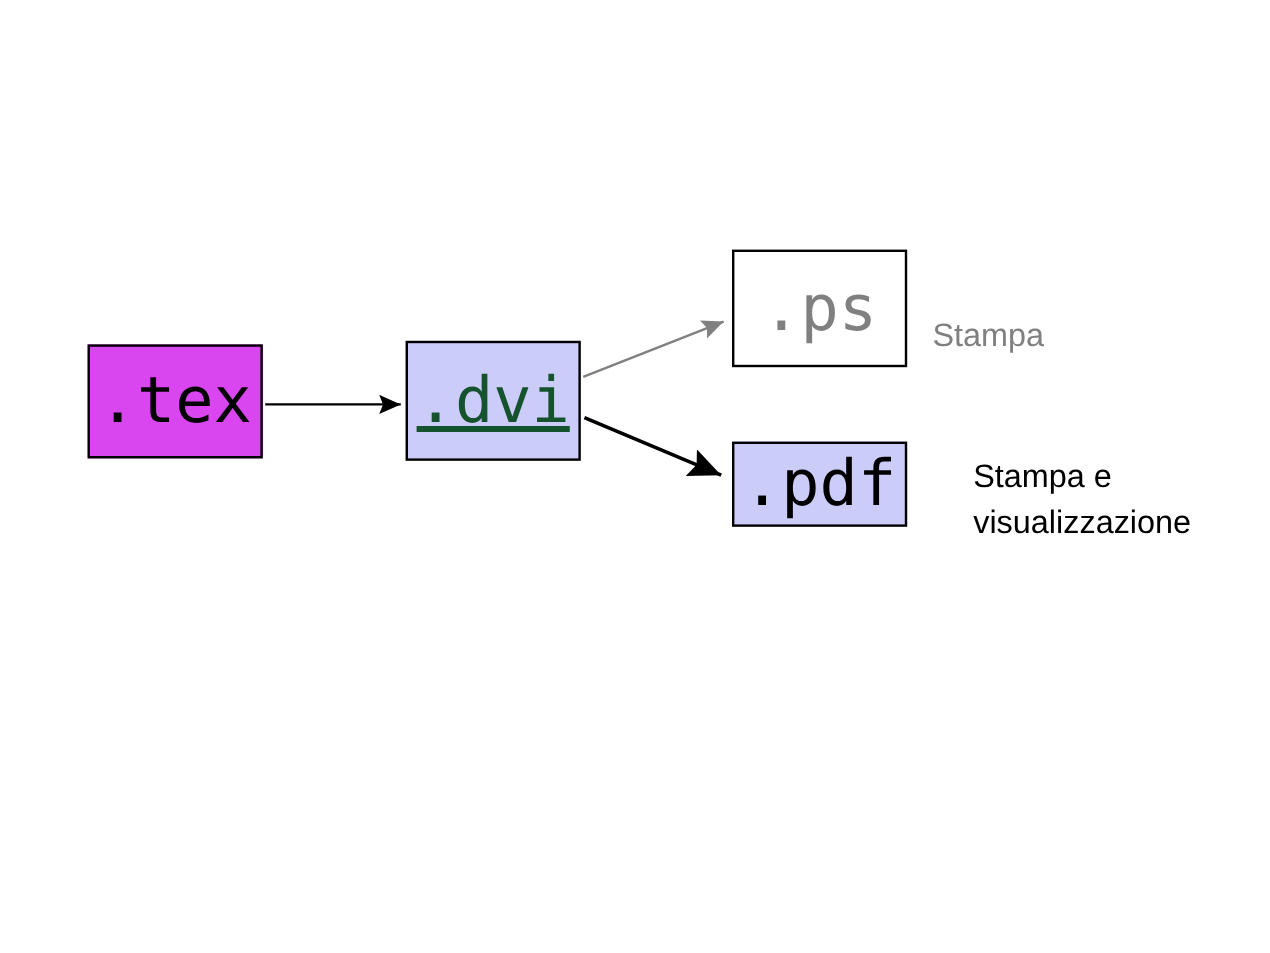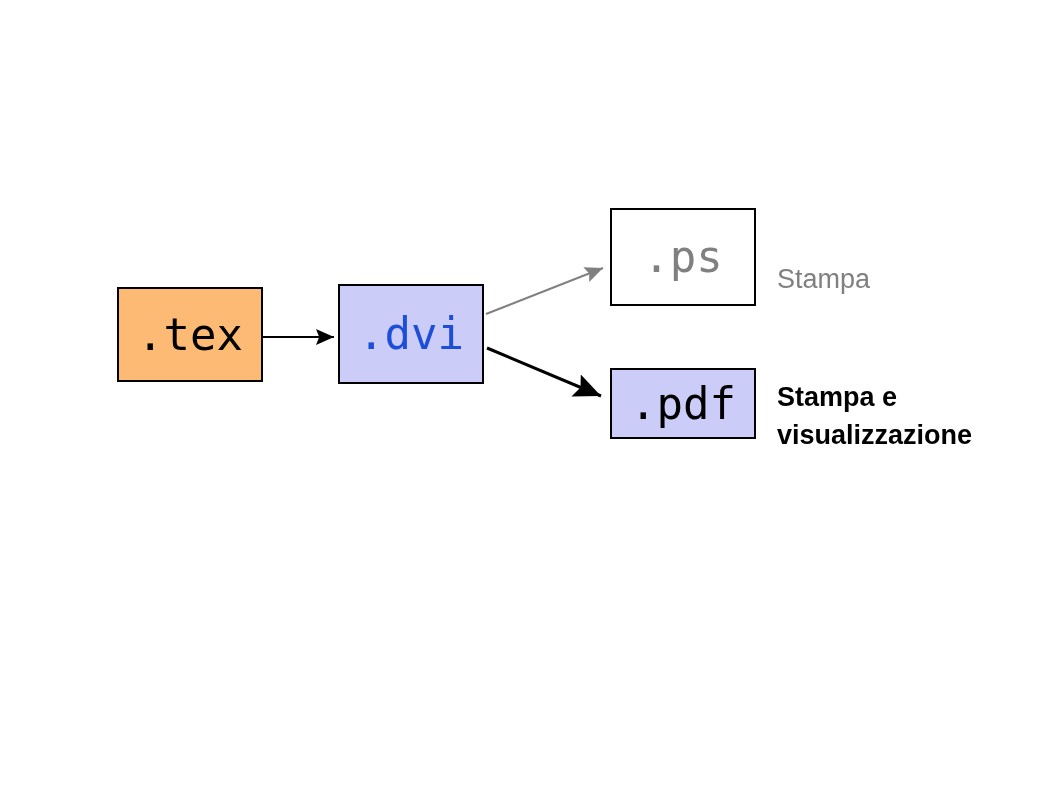--- a/index.html
+++ b/index.html
@@ -26,21 +26,21 @@
   .node {
     position: absolute;
     box-sizing: border-box;
     border: 2px solid #000000;
     display: flex;
     align-items: center;
     justify-content: center;
   }
   .node .node-label {
     font-family: "DejaVu Sans Mono", "Liberation Mono", monospace;
-    font-size: 44px;
+    font-size: 53px;
     line-height: 1;
     letter-spacing: 0px;
     white-space: pre;
   }
 
   
   #node-tex {
     left: 73px;  top: 287px;  width: 146px; height: 95px;
   }
   #node-dvi {
@@ -60,23 +60,22 @@
     font-size: 27px;
     line-height: 38px;
     white-space: pre-line;
   }
   #label-stampa {
     left: 777px;
     top: 238px;
     margin-top: 22px;
   }
   #label-stampa-visual {
-    left: 777px;
+    left: 811px;
     top: 378px;
-    font-weight: bold;
   }
 
   svg .edge-line {
     fill: none;
   }
 </style>
 </head>
 <body>
 
 <svg id="canvas" width="1058" height="794" viewBox="0 0 1058 794" xmlns="http://www.w3.org/2000/svg">
@@ -89,26 +88,26 @@
     </marker>
   </defs>
 
   <line class="edge-line" x1="221" y1="337" x2="334" y2="337" stroke="#000000" stroke-width="2" marker-end="url(#arrow-black)"></line>
 
   <line class="edge-line" x1="486" y1="314" x2="603" y2="268" stroke="#808080" stroke-width="2" marker-end="url(#arrow-gray)"></line>
 
   <line class="edge-line" x1="487" y1="348" x2="601" y2="396" stroke="#000000" stroke-width="3" marker-end="url(#arrow-black)"></line>
 </svg>
 
-<div class="node" id="node-tex" style="background:#fdba74;margin-left:44px;">
+<div class="node" id="node-tex" style="background:#d946ef;">
   <span class="node-label" style="color:#000000;">.tex</span>
 </div>
 
 <div class="node" id="node-dvi" style="background:#ccccf9;">
-  <span class="node-label" style="color:#1d4ed8;">.dvi</span>
+  <span class="node-label" style="color:#14532d;text-decoration:underline;">.dvi</span>
 </div>
 
 <div class="node" id="node-ps" style="background:#ffffff;">
   <span class="node-label" style="color:#808080;">.ps</span>
 </div>
 
 <div class="node" id="node-pdf" style="background:#ccccf9;">
   <span class="node-label" style="color:#000000;">.pdf</span>
 </div>
 

